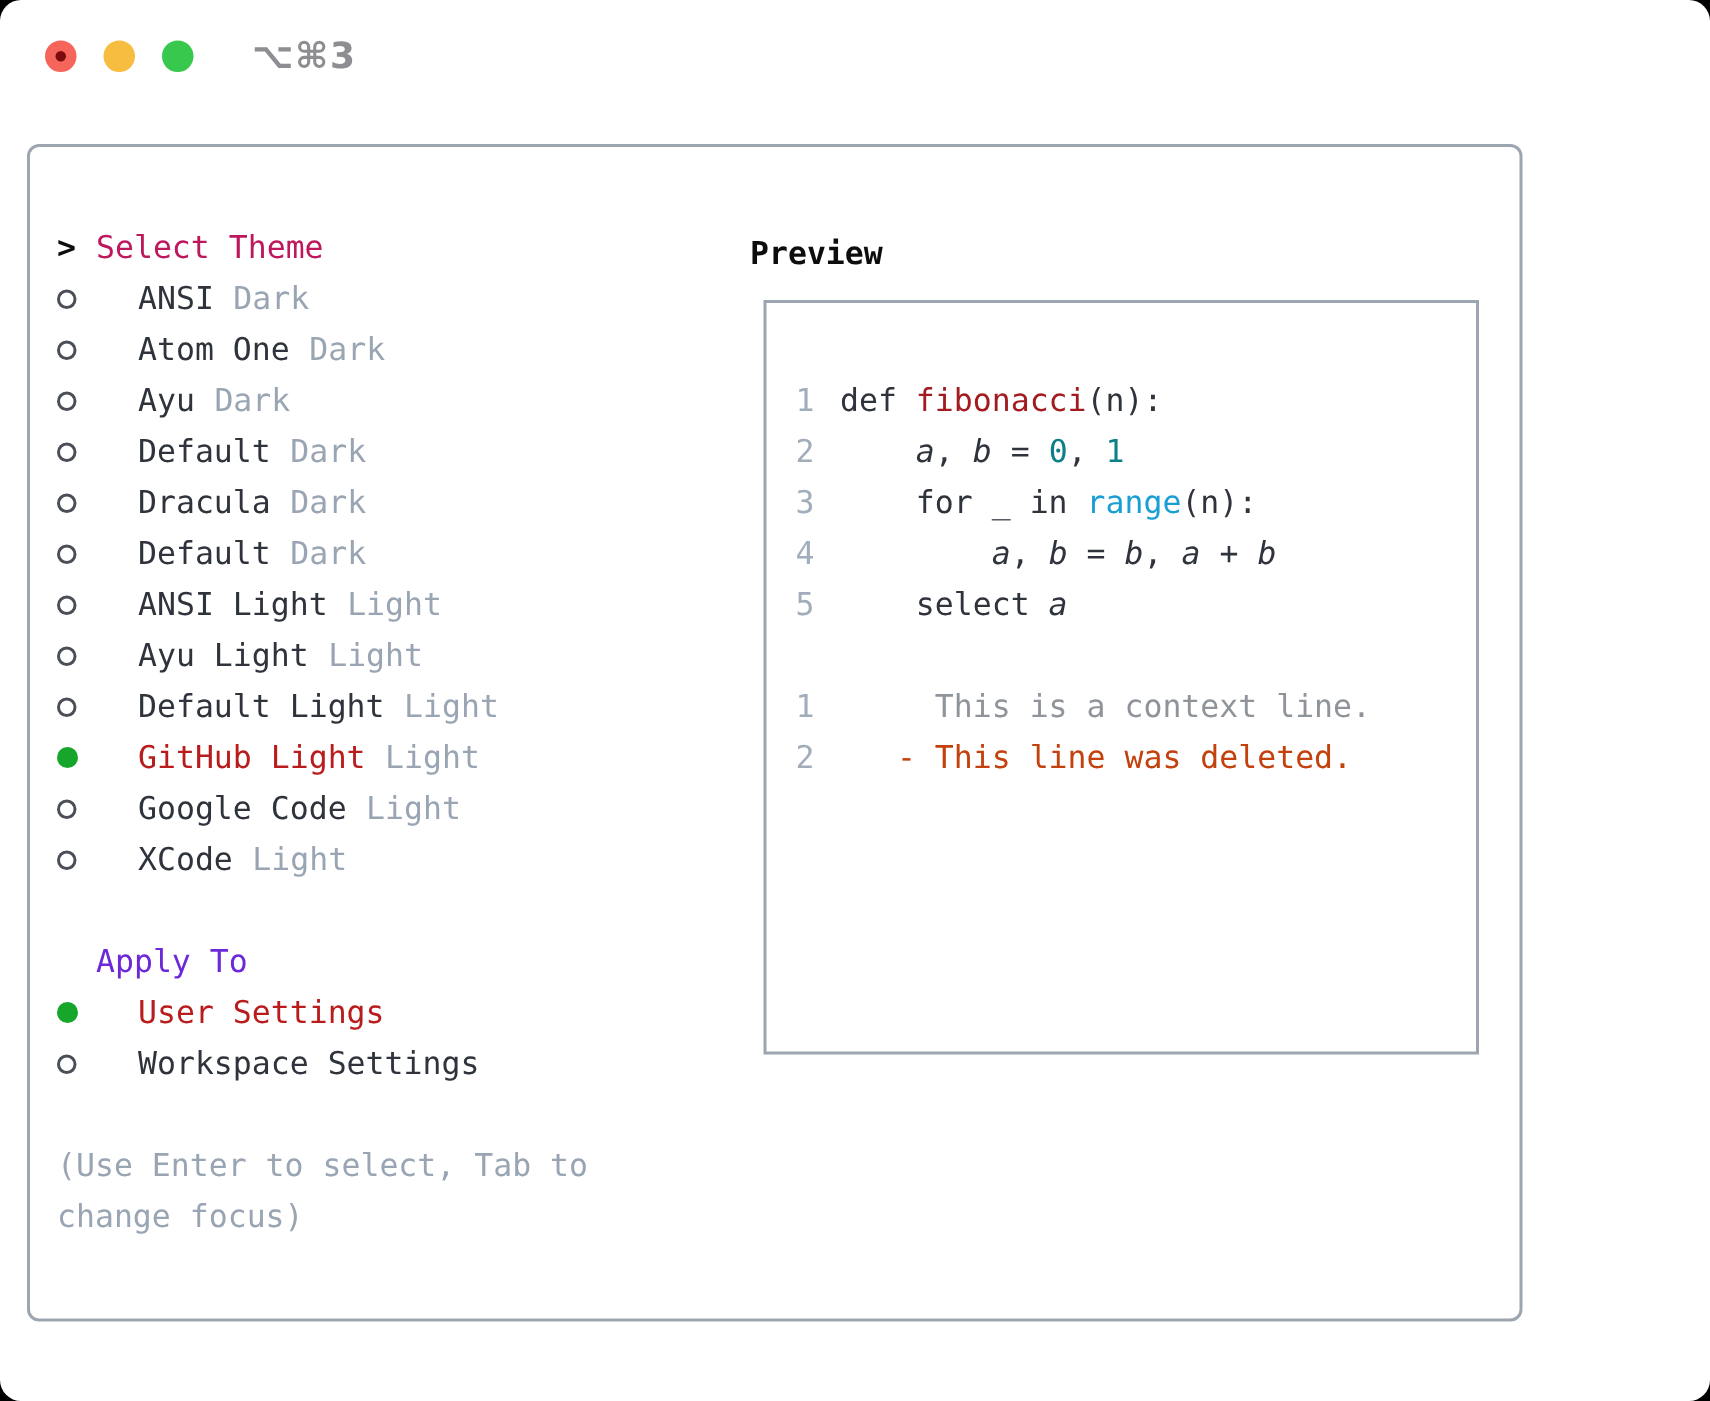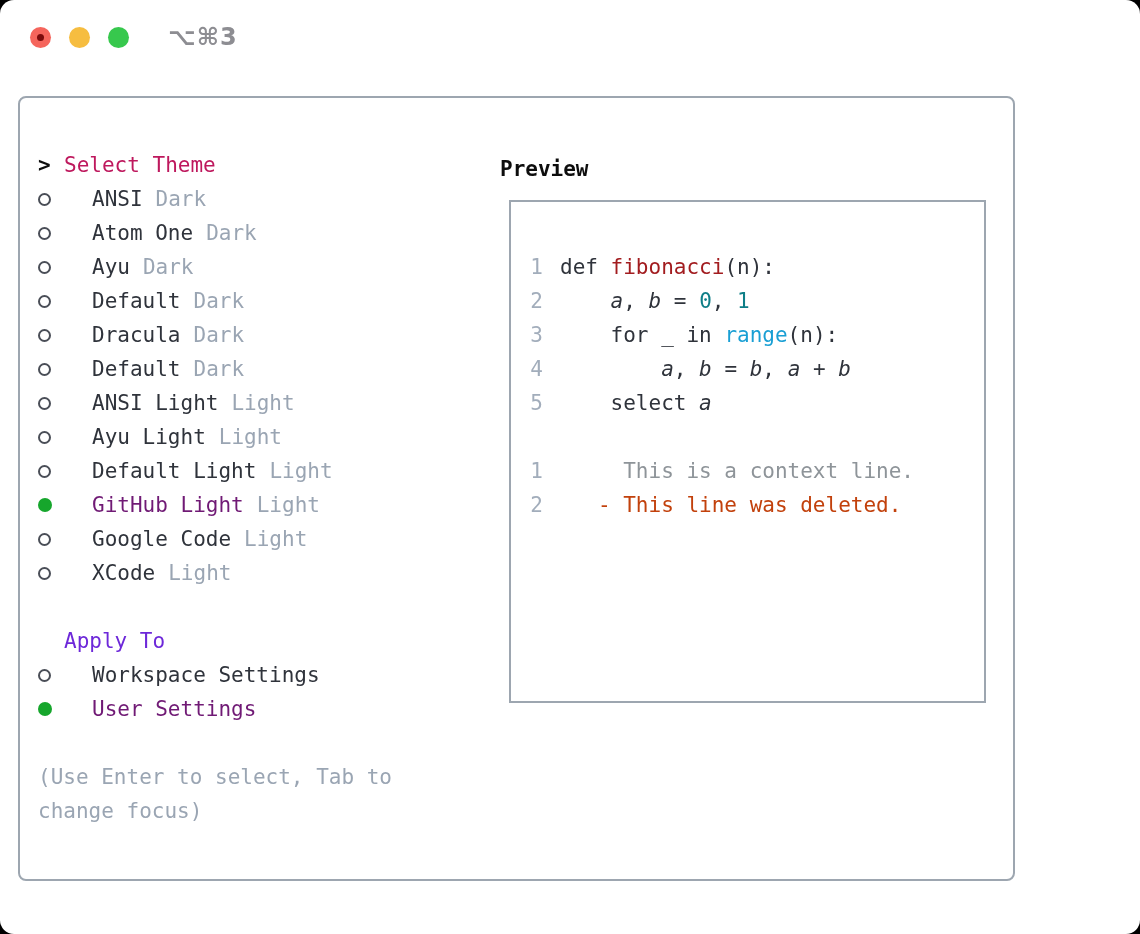--- a/index.html
+++ b/index.html
@@ -20,21 +20,21 @@
 
   
   .left-col{position:absolute;left:18px;top:50px;font-size:21px;color:#2f333b;}
   .row{height:34px;line-height:34px;display:flex;align-items:center;white-space:pre;}
   .cell{display:inline-flex;width:26px;align-items:center;flex:none;}
   .cursor{font-weight:700;color:#0d0d0d;}
   .hdr{font-weight:400;color:#be185d;text-align:right;}
   .radio{width:13px;height:13px;border-radius:50%;border:2px solid #4a4e57;box-sizing:border-box;}
   .radio.filled{border:none;background:#16a62c;width:14px;height:14px;}
   .name{color:#2f333b;margin-left:28px;}
-  .row.selected .name{color:#701a75;}
+  .row.selected .name{color:#b91c1c;}
   .variant{color:#9aa5b3;margin-left:13px;}
   .apply-hdr{color:#6d28d9;}
   .hint{color:#9aa5b3;}
 
   
   .preview-title{position:absolute;left:480px;top:54px;height:34px;line-height:34px;font-size:21px;font-weight:700;color:#0d0d0d;}
   .preview-box{position:absolute;left:489px;top:102px;width:477px;height:503px;border:2px solid #9da6b0;box-sizing:border-box;padding:48px 0 0 19px;overflow:hidden;}
   .code-line{height:34px;line-height:34px;font-size:21px;color:#2f333b;}
   .ln{display:inline-block;width:13px;margin-right:17px;text-align:right;color:#a2adbb;}
   .tok{white-space:pre;}
@@ -75,22 +75,22 @@
       <div class="row"><span class="cell"><span class="radio"></span></span><span class="name">ANSI Light</span><span class="variant">Light</span></div>
       <div class="row"><span class="cell"><span class="radio"></span></span><span class="name">Ayu Light</span><span class="variant">Light</span></div>
       <div class="row"><span class="cell"><span class="radio"></span></span><span class="name">Default Light</span><span class="variant">Light</span></div>
       <div class="row selected"><span class="cell"><span class="radio filled"></span></span><span class="name">GitHub Light</span><span class="variant">Light</span></div>
       <div class="row"><span class="cell"><span class="radio"></span></span><span class="name">Google Code</span><span class="variant">Light</span></div>
       <div class="row"><span class="cell"><span class="radio"></span></span><span class="name">XCode</span><span class="variant">Light</span></div>
 
       <div class="row"></div>
 
       <div class="row"><span class="cell"></span><span class="apply-hdr">Apply To</span></div>
+      <div class="row selected"><span class="cell"><span class="radio filled"></span></span><span class="name">User Settings</span></div>
       <div class="row"><span class="cell"><span class="radio"></span></span><span class="name">Workspace Settings</span></div>
-      <div class="row selected"><span class="cell"><span class="radio filled"></span></span><span class="name">User Settings</span></div>
 
       <div class="row"></div>
 
       <div class="row hint">(Use Enter to select, Tab to</div>
       <div class="row hint">change focus)</div>
     </div>
 
     <div class="preview-title">Preview</div>
 
     <div class="preview-box">

